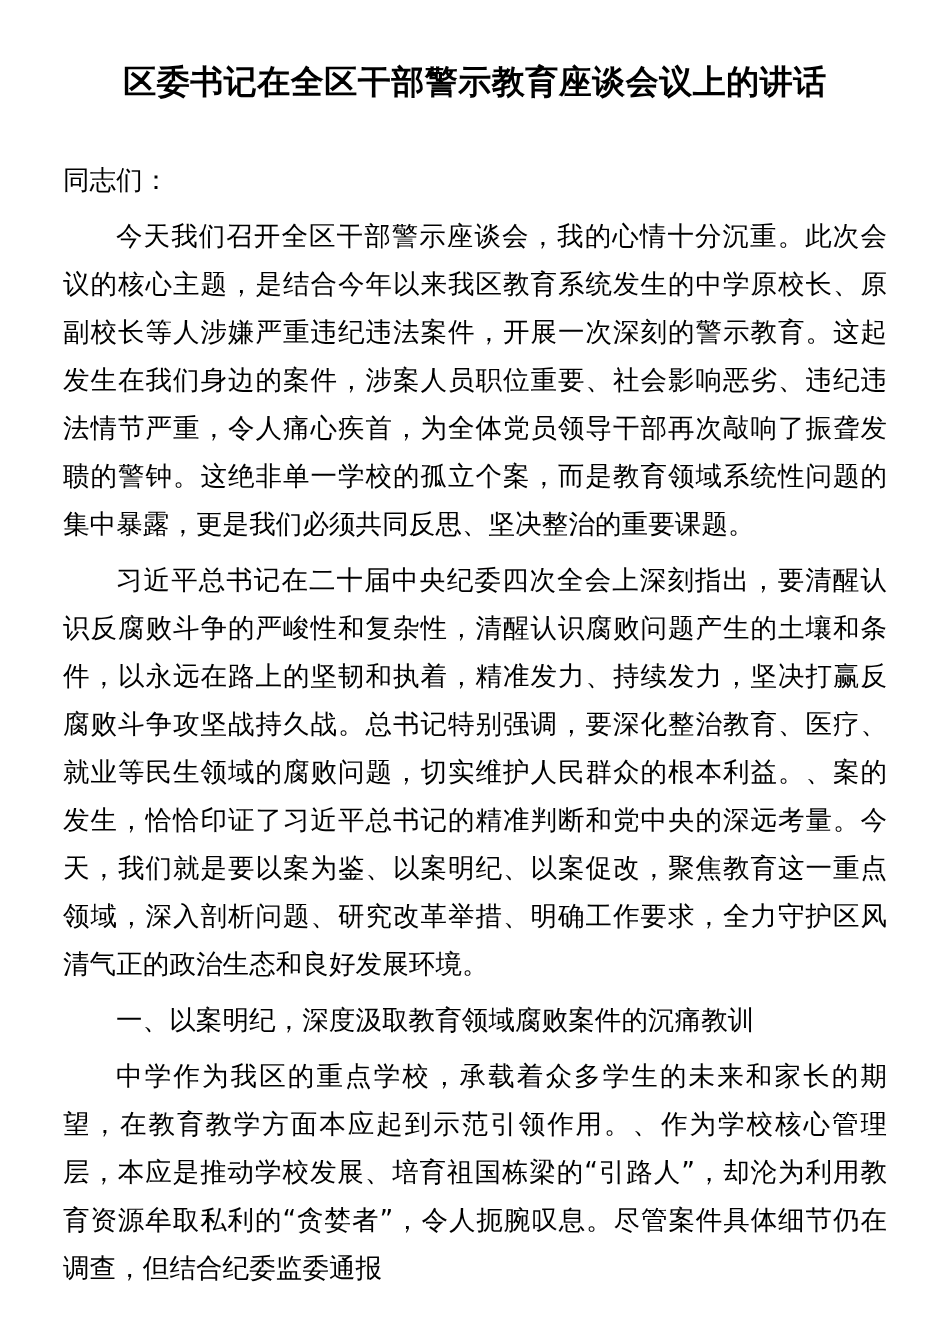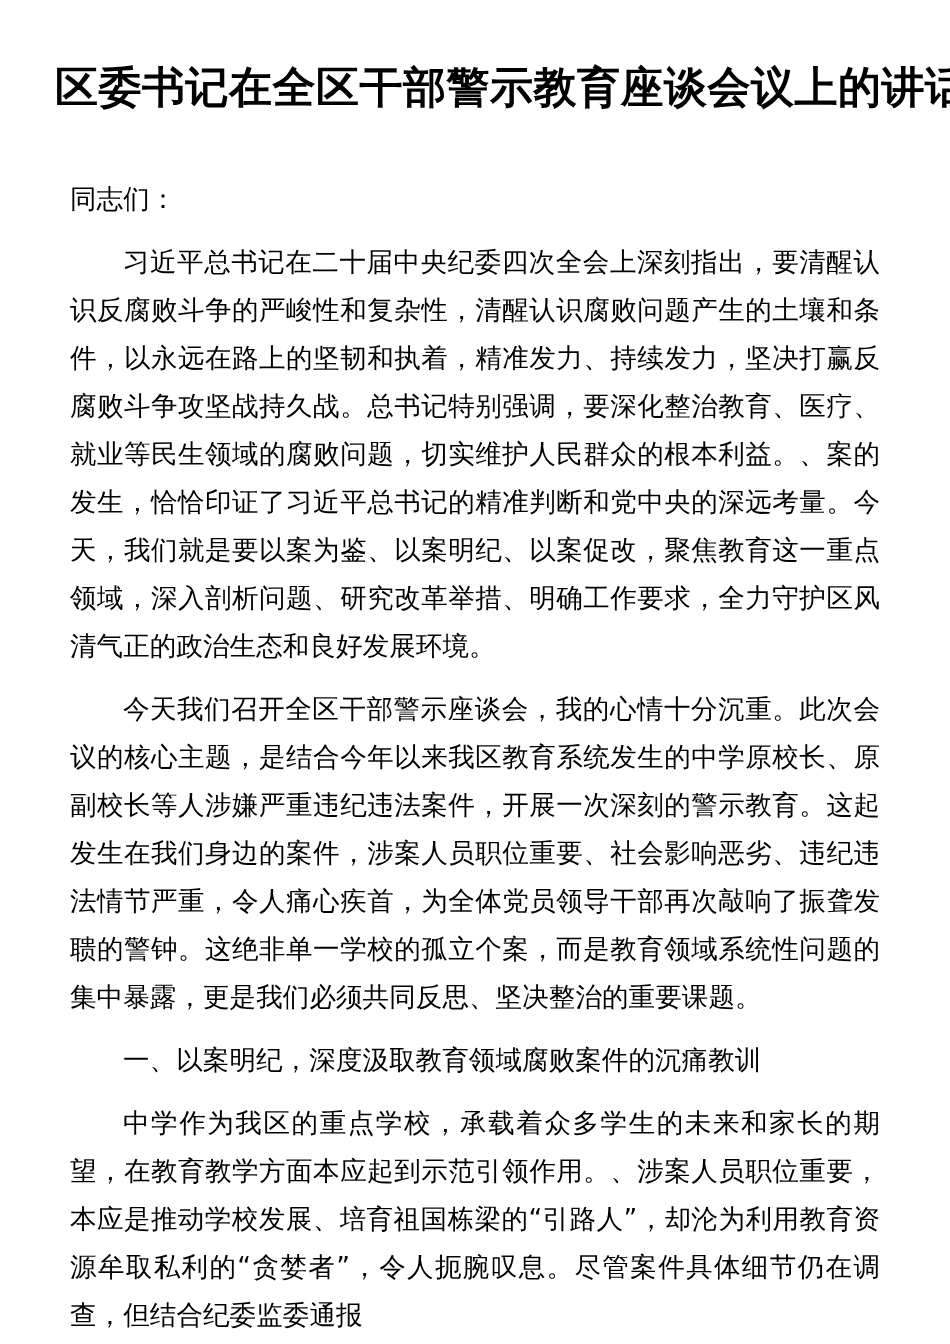--- a/index.html
+++ b/index.html
@@ -18,42 +18,42 @@
     position: relative;
     width: 950px;
     height: 1344px;
     background: #ffffff;
     box-sizing: border-box;
     padding: 0;
     overflow: hidden;
   }
 
   .doc-title {
-    font-size: 43px;
+    font-size: 33px;
     font-weight: bold;
     text-align: center;
     letter-spacing: 0.5px;
     line-height: 1.2;
     margin: 0;
     padding-top: 62px;
     padding-left: 55px;
     padding-right: 55px;
     white-space: nowrap;
   }
 
   .body-area {
     padding-left: 55px;
     padding-right: 55px;
     padding-top: 46px;
   }
 
   .para {
     font-size: 26.5px;
     line-height: 48px;
-    margin: 15px;
+    margin: 8px;
     text-align: justify;
     text-justify: inter-character;
     text-align-last: left;
     letter-spacing: 0.1px;
   }
 
   
   .para.salutation {
     text-indent: 0;
   }
@@ -72,24 +72,24 @@
 <body>
 
 <div class="page">
 
   <h1 class="doc-title">区委书记在全区干部警示教育座谈会议上的讲话</h1>
 
   <div class="body-area">
 
     <p class="para salutation">同志们：</p>
 
+    <p class="para indent">今天我们召开全区干部警示座谈会，我的心情十分沉重。此次会议的核心主题，是结合今年以来我区教育系统发生的中学原校长、原副校长等人涉嫌严重违纪违法案件，开展一次深刻的警示教育。这起发生在我们身边的案件，涉案人员职位重要、社会影响恶劣、违纪违法情节严重，令人痛心疾首，为全体党员领导干部再次敲响了振聋发聩的警钟。这绝非单一学校的孤立个案，而是教育领域系统性问题的集中暴露，更是我们必须共同反思、坚决整治的重要课题。</p>
+
     <p class="para indent">习近平总书记在二十届中央纪委四次全会上深刻指出，要清醒认识反腐败斗争的严峻性和复杂性，清醒认识腐败问题产生的土壤和条件，以永远在路上的坚韧和执着，精准发力、持续发力，坚决打赢反腐败斗争攻坚战持久战。总书记特别强调，要深化整治教育、医疗、就业等民生领域的腐败问题，切实维护人民群众的根本利益。、案的发生，恰恰印证了习近平总书记的精准判断和党中央的深远考量。今天，我们就是要以案为鉴、以案明纪、以案促改，聚焦教育这一重点领域，深入剖析问题、研究改革举措、明确工作要求，全力守护区风清气正的政治生态和良好发展环境。</p>
-
-    <p class="para indent">今天我们召开全区干部警示座谈会，我的心情十分沉重。此次会议的核心主题，是结合今年以来我区教育系统发生的中学原校长、原副校长等人涉嫌严重违纪违法案件，开展一次深刻的警示教育。这起发生在我们身边的案件，涉案人员职位重要、社会影响恶劣、违纪违法情节严重，令人痛心疾首，为全体党员领导干部再次敲响了振聋发聩的警钟。这绝非单一学校的孤立个案，而是教育领域系统性问题的集中暴露，更是我们必须共同反思、坚决整治的重要课题。</p>
 
 
     <p class="para heading">一、以案明纪，深度汲取教育领域腐败案件的沉痛教训</p>
 
-    <p class="para indent">中学作为我区的重点学校，承载着众多学生的未来和家长的期望，在教育教学方面本应起到示范引领作用。、涉案人员职位重要，本应是推动学校发展、培育祖国栋梁的“引路人”，却沦为利用教育资源牟取私利的“贪婪者”，令人扼腕叹息。尽管案件具体细节仍在调查，但结合纪委监委通报</p>
+    <p class="para indent">中学作为我区的重点学校，承载着众多学生的未来和家长的期望，在教育教学方面本应起到示范引领作用。、作为学校核心管理层，本应是推动学校发展、培育祖国栋梁的“引路人”，却沦为利用教育资源牟取私利的“贪婪者”，令人扼腕叹息。尽管案件具体细节仍在调查，但结合纪委监委通报</p>
 
   </div>
 
 </div>
 
 </body></html>

